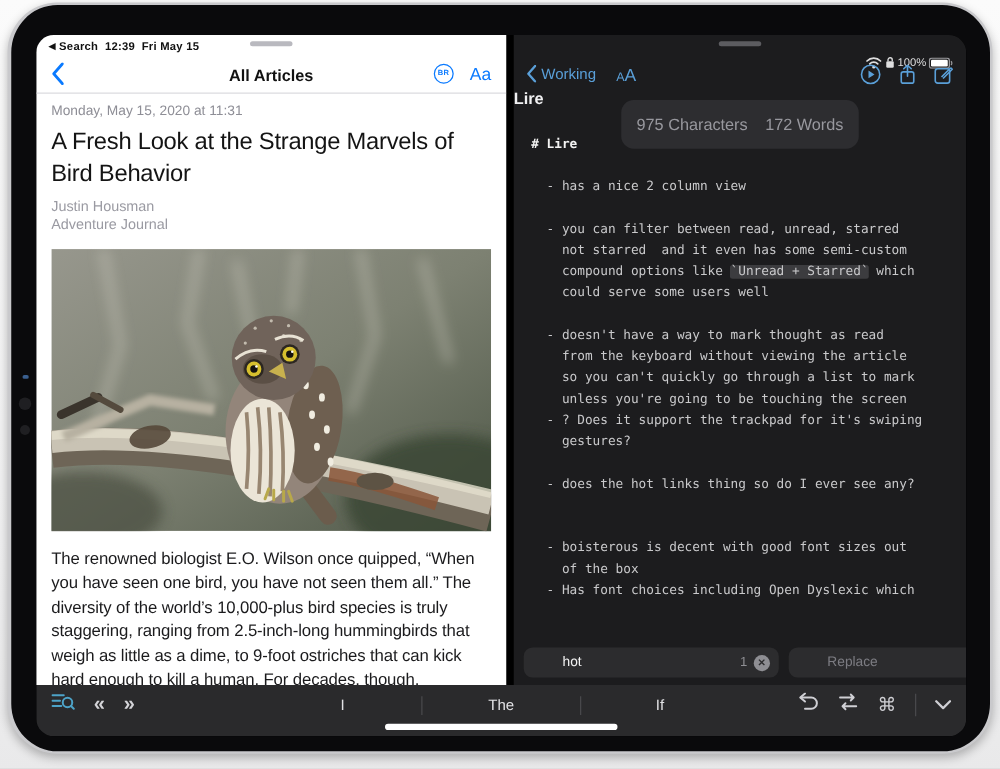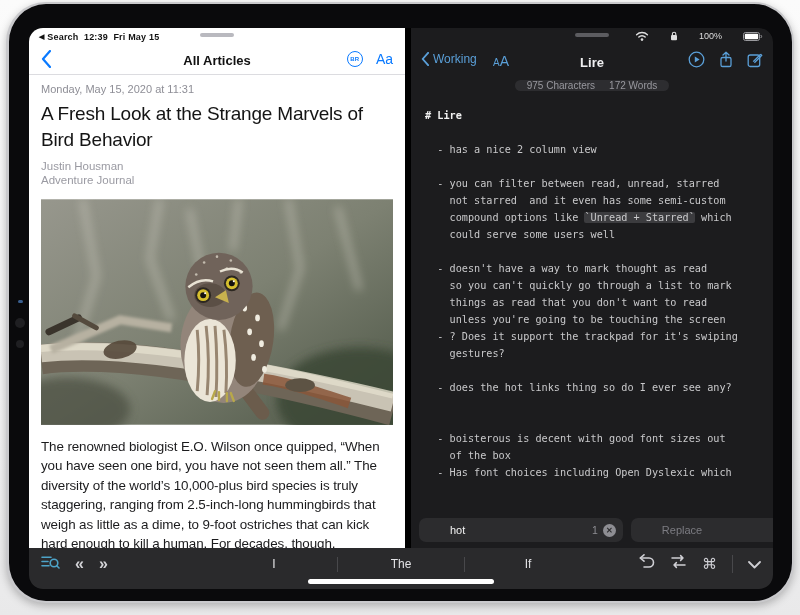--- a/index.html
+++ b/index.html
@@ -30,29 +30,29 @@
   .article { position:absolute; left:12px; top:48px; width:352px; height:472px; overflow:hidden; }
   .art-date { margin-top:7px; font-size:11px; color:#8e8e96; }
   .art-title { margin-top:6px; font-size:19px; line-height:26px; font-weight:500; color:#141414; letter-spacing:-.2px; }
   .art-author, .art-source { font-size:11.5px; color:#9a9aa2; line-height:14px; }
   .art-author { margin-top:6px; }
   .owl-wrap { margin-top:12px; width:352px; height:226px; }
   .art-body { margin-top:12px; font-size:13.4px; line-height:19.4px; color:#1b1b1d; letter-spacing:-.1px; }
 
   
   .right-pane { position:absolute; left:382px; top:0; width:362px; height:520px; background:#1c1c1e; overflow:hidden; }
-  .rstatus { position:absolute; right:10px; top:3px; display:flex; align-items:flex-end; gap:21px; color:#dededf; font-size:9px; }
+  .rstatus { position:absolute; right:10px; top:17px; display:flex; align-items:flex-end; gap:2px; color:#dededf; font-size:9px; }
   .rnav { position:absolute; left:0; top:20px; width:100%; height:26px; }
   .rnav-back { position:absolute; left:10px; top:4px; display:flex; align-items:center; gap:4px; color:#5a9fd8; font-size:12px; }
   .rnav-aa { position:absolute; left:82px; top:4px; color:#5a9fd8; }
   .rnav-aa .a1 { font-size:10px; } .rnav-aa .a2 { font-size:14px; }
-  .rnav-title { position:absolute; width:100%; text-align:center; top:7px; font-size:13px; font-weight:bold; color:#f0f0f2; }
+  .rnav-title { position:absolute; width:100%; top:23px; font-size:13px; font-weight:bold; color:#f0f0f2; }
   .rnav-icons { position:absolute; right:10px; top:3px; display:flex; align-items:center; gap:14px; }
   .counter { position:absolute; top:52px; width:100%; display:flex; justify-content:center; }
-  .counter-pill { background:#2d2d30; border-radius:10px; padding:0 12px; display:flex; gap:14px; font-size:10px; color:#98989e; }
+  .counter-pill { background:#2d2d30; border-radius:10px; padding:12px 12px; display:flex; gap:14px; font-size:13px; color:#98989e; }
   .editor { position:absolute; left:14px; top:79px; width:340px; font-family:"DejaVu Sans Mono", monospace; font-size:10.2px; color:#c9c9cb; }
   .ln { height:17px; line-height:17px; white-space:pre; }
   .ln.h { font-weight:bold; color:#f2f2f2; }
   .ln .code { background:#3c3c3f; border-radius:2px; }
   .findbar { position:absolute; left:8px; top:490px; width:346px; height:26px; display:flex; gap:8px; }
   .ffield { background:#2c2c2e; border-radius:7px; height:24px; display:flex; align-items:center; padding:0 7px; }
   .ffield.search { flex:1.15; }
   .ffield.replace { flex:1; }
   .ffield input { flex:1; background:transparent; border:none; outline:none; color:#f2f2f2; font-size:11px; font-family:"Liberation Sans",sans-serif; min-width:0;margin-left:24px; }
   .ffield input::placeholder { color:#7c7c82; }
@@ -265,22 +265,22 @@
           <div class="ln h"># Lire</div>
           <div class="ln"></div>
           <div class="ln">  - has a nice 2 column view</div>
           <div class="ln"></div>
           <div class="ln">  - you can filter between read, unread, starred</div>
           <div class="ln">    not starred  and it even has some semi-custom</div>
           <div class="ln"><span>    compound options like </span><span class="code">`Unread + Starred`</span><span> which</span></div>
           <div class="ln">    could serve some users well</div>
           <div class="ln"></div>
           <div class="ln">  - doesn't have a way to mark thought as read</div>
+          <div class="ln">    from the keyboard without viewing the article</div>
           <div class="ln">    so you can't quickly go through a list to mark</div>
-          <div class="ln">    things as read that you don't want to read</div>
           <div class="ln">    unless you're going to be touching the screen</div>
           <div class="ln">  - ? Does it support the trackpad for it's swiping</div>
           <div class="ln">    gestures?</div>
           <div class="ln"></div>
           <div class="ln">  - does the hot links thing so do I ever see any?</div>
           <div class="ln"></div>
           <div class="ln"></div>
           <div class="ln">  - boisterous is decent with good font sizes out</div>
           <div class="ln">    of the box</div>
           <div class="ln">  - Has font choices including Open Dyslexic which</div>

